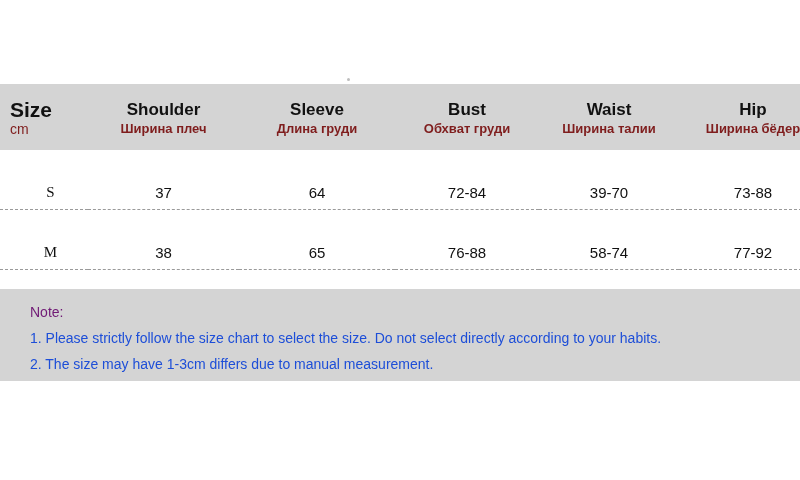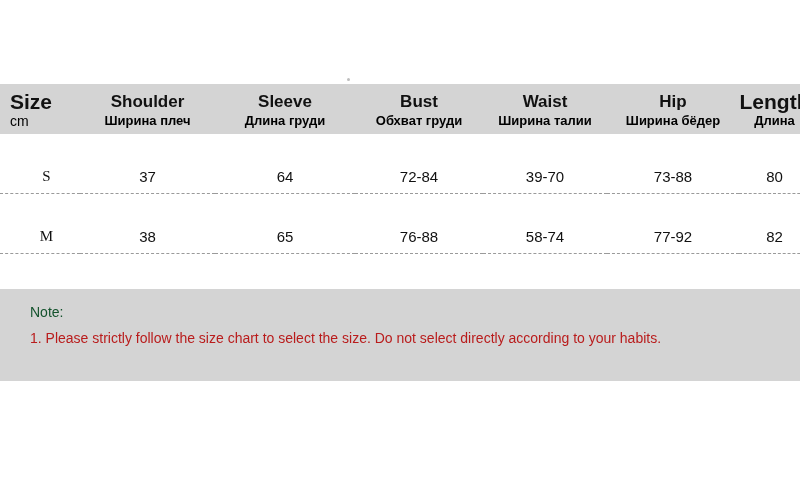--- a/index.html
+++ b/index.html
@@ -29,37 +29,37 @@
   }
   table.size-table {
     width: 800px;
     border-collapse: collapse;
     table-layout: fixed;
   }
 
   
   .hdr-cell {
     background: #d4d4d4;
-    padding: 0;
+    padding: 8px;
     vertical-align: middle;
     text-align: center;
     height: 50px;
   }
   .hdr-main {
     display: block;
     font-size: 17px;
     font-weight: bold;
     color: #111111;
     line-height: 23px;
   }
   .hdr-sub {
     display: block;
     font-size: 13px;
     font-weight: bold;
-    color: #000000;
+    color: #7f1d1d;
     line-height: 16px;
   }
   .hdr-cell.size-col {
     text-align: left;
     padding-left: 10px;
   }
   .hdr-cell.size-col .hdr-main { font-size: 21px; }
   .hdr-cell.size-col .hdr-sub { font-size: 14px; font-weight: normal; }
   .hdr-cell.length-col .hdr-main { font-size: 21px; }
 
@@ -95,26 +95,26 @@
     left: 0;
     top: 289px;
     width: 800px;
     height: 92px;
     background: #d4d4d4;
     box-sizing: border-box;
     padding: 10px 0 0 30px;
   }
   .note-line {
     font-size: 14px;
-    color: #b91c1c;
+    color: #1d4ed8;
     line-height: 26px;
   }
   .note-title {
     font-size: 14px;
-    color: #14532d;
+    color: #701a75;
     line-height: 26px;
   }
   .dot-mark {
     position: absolute;
     left: 347px;
     top: 78px;
     width: 3px;
     height: 3px;
     background: #bdbdbd;
     border-radius: 50%;
@@ -189,15 +189,16 @@
           <td>81-96</td>
           <td class="length-val">84</td>
         </tr>
       </tbody>
     </table>
   </div>
 
   <div class="note">
     <div class="note-title">Note:</div>
     <div class="note-line">1. Please strictly follow the size chart to select the size. Do not select directly according to your habits.</div>
+    <div class="note-line">2. The size may have 1-3cm differs due to manual measurement.</div>
   </div>
 
 </div>
 
 </body></html>

